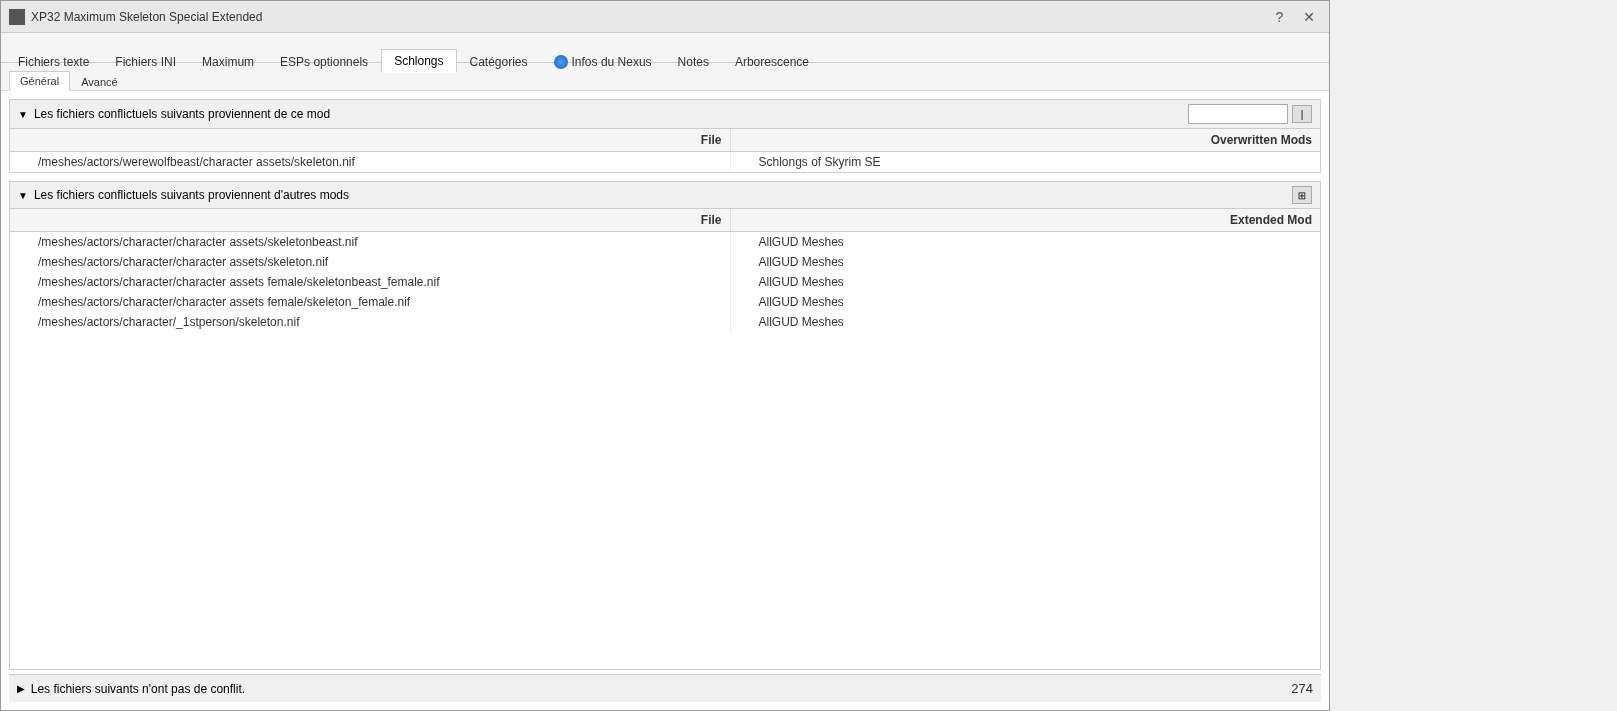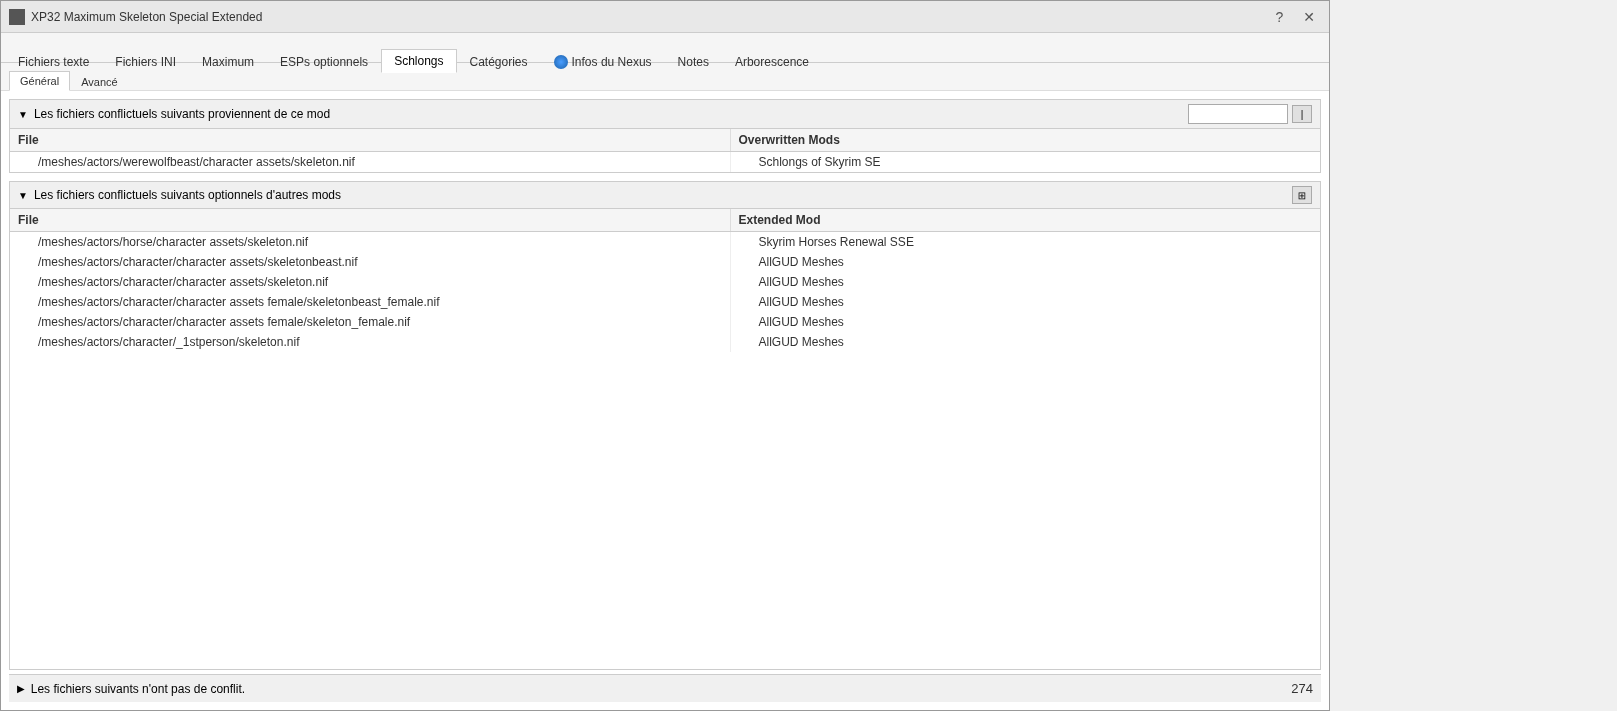--- a/index.html
+++ b/index.html
@@ -160,20 +160,21 @@
     }
     .table-header {
       display: grid;
       background: #f5f5f5;
       border-bottom: 1px solid #ccc;
       font-weight: 600;
       font-size: 12px;
     }
     .table-header.two-col-wide {
       grid-template-columns: 55% 45%;
+      text-align: right;
     }
     .th-cell {
       padding: 4px 8px;
       border-right: 1px solid #ddd;
       color: #333;
     }
     .th-cell:last-child {
       border-right: none;
     }
     .table-body {
@@ -311,35 +312,31 @@
             <div class="td-cell">/meshes/actors/werewolfbeast/character assets/skeleton.nif</div>
             <div class="td-cell">Schlongs of Skyrim SE</div>
           </div>
         </div>
       </div>
 
       <div class="section section-2" style="margin-top: 8px; display:flex; flex-direction:column;">
         <div class="section-header">
           <div class="section-header-left">
             <span class="collapse-arrow">▼</span>
-            <span>Les fichiers conflictuels suivants optionnels d'autres mods</span>
+            <span>Les fichiers conflictuels suivants proviennent d'autres mods</span>
           </div>
           <div class="header-right-side">
             <div class="section-action-btn">⊞</div>
           </div>
         </div>
         <div class="table-header two-col-wide">
           <div class="th-cell">File</div>
           <div class="th-cell">Extended Mod</div>
         </div>
         <div class="table-body scrollable" style="flex:1; overflow-y:auto;">
-          <div class="table-row two-col-wide">
-            <div class="td-cell">/meshes/actors/horse/character assets/skeleton.nif</div>
-            <div class="td-cell">Skyrim Horses Renewal SSE</div>
-          </div>
           <div class="table-row two-col-wide">
             <div class="td-cell">/meshes/actors/character/character assets/skeletonbeast.nif</div>
             <div class="td-cell">AllGUD Meshes</div>
           </div>
           <div class="table-row two-col-wide">
             <div class="td-cell">/meshes/actors/character/character assets/skeleton.nif</div>
             <div class="td-cell">AllGUD Meshes</div>
           </div>
           <div class="table-row two-col-wide">
             <div class="td-cell">/meshes/actors/character/character assets female/skeletonbeast_female.nif</div>

